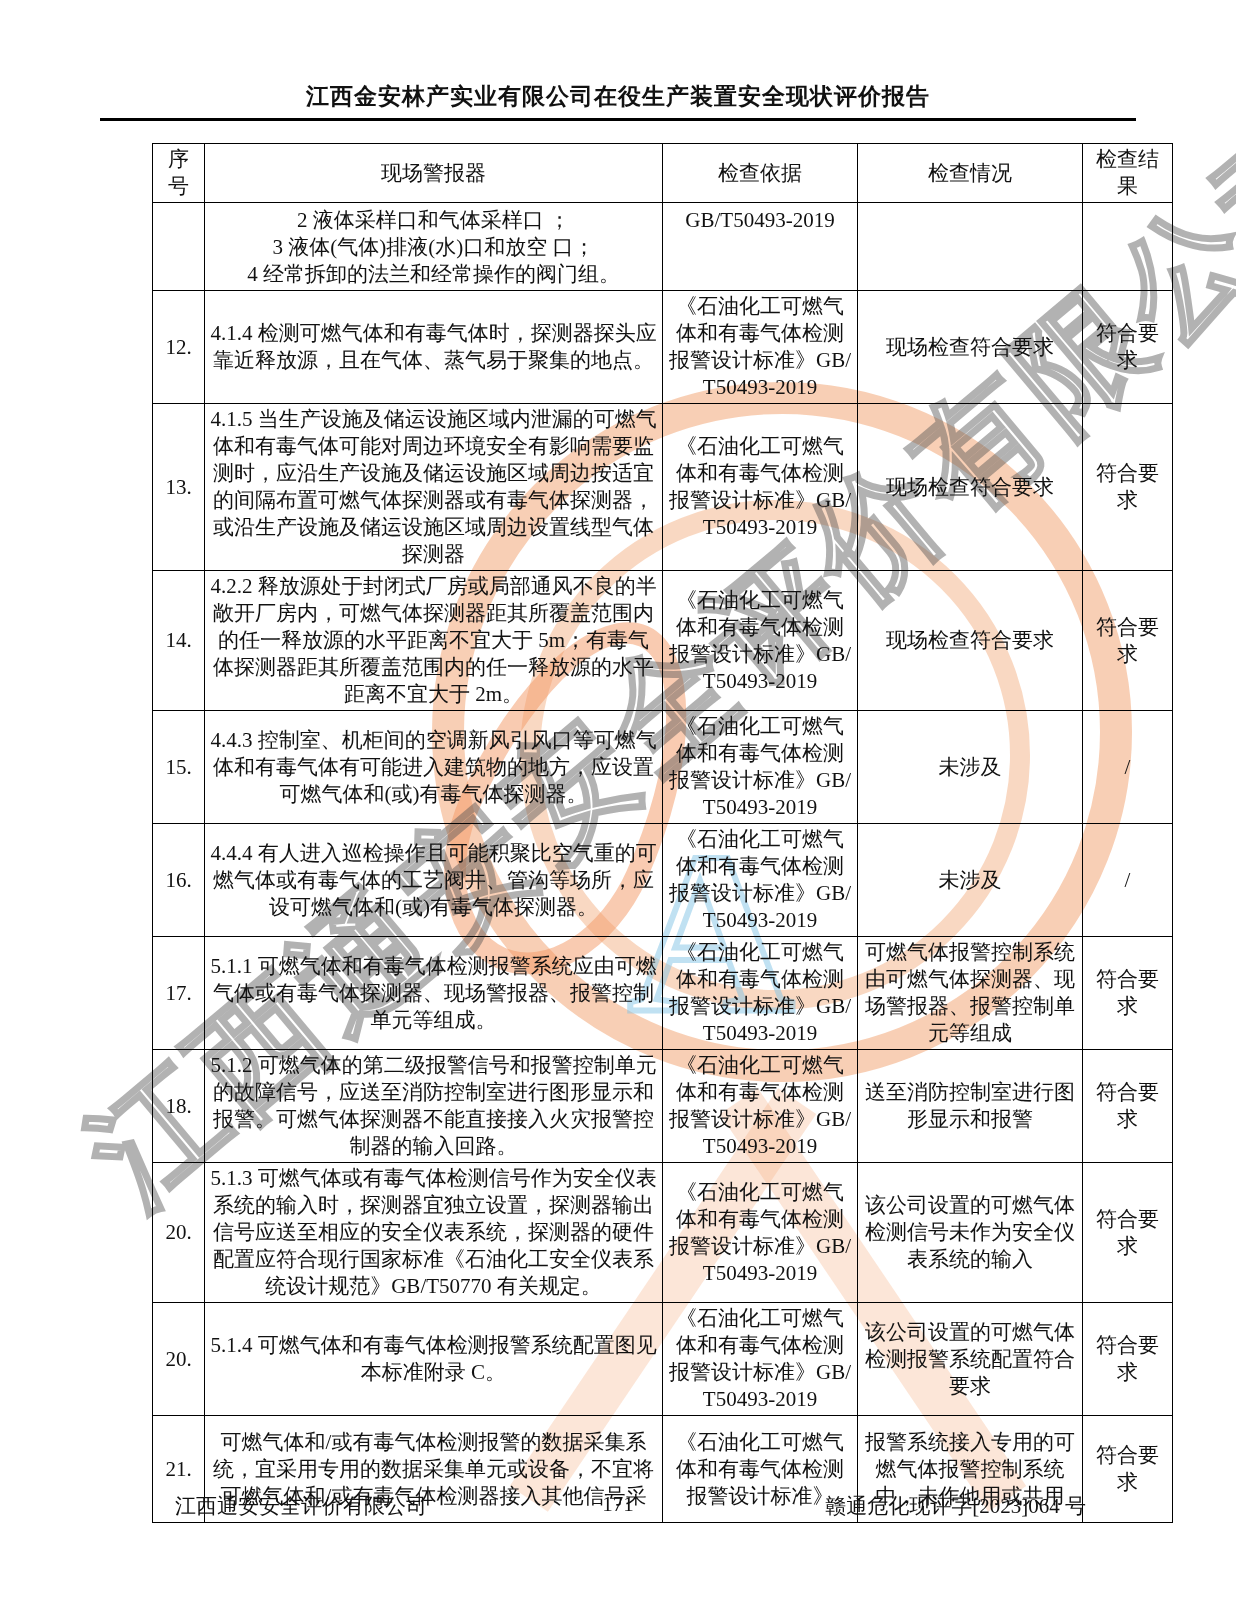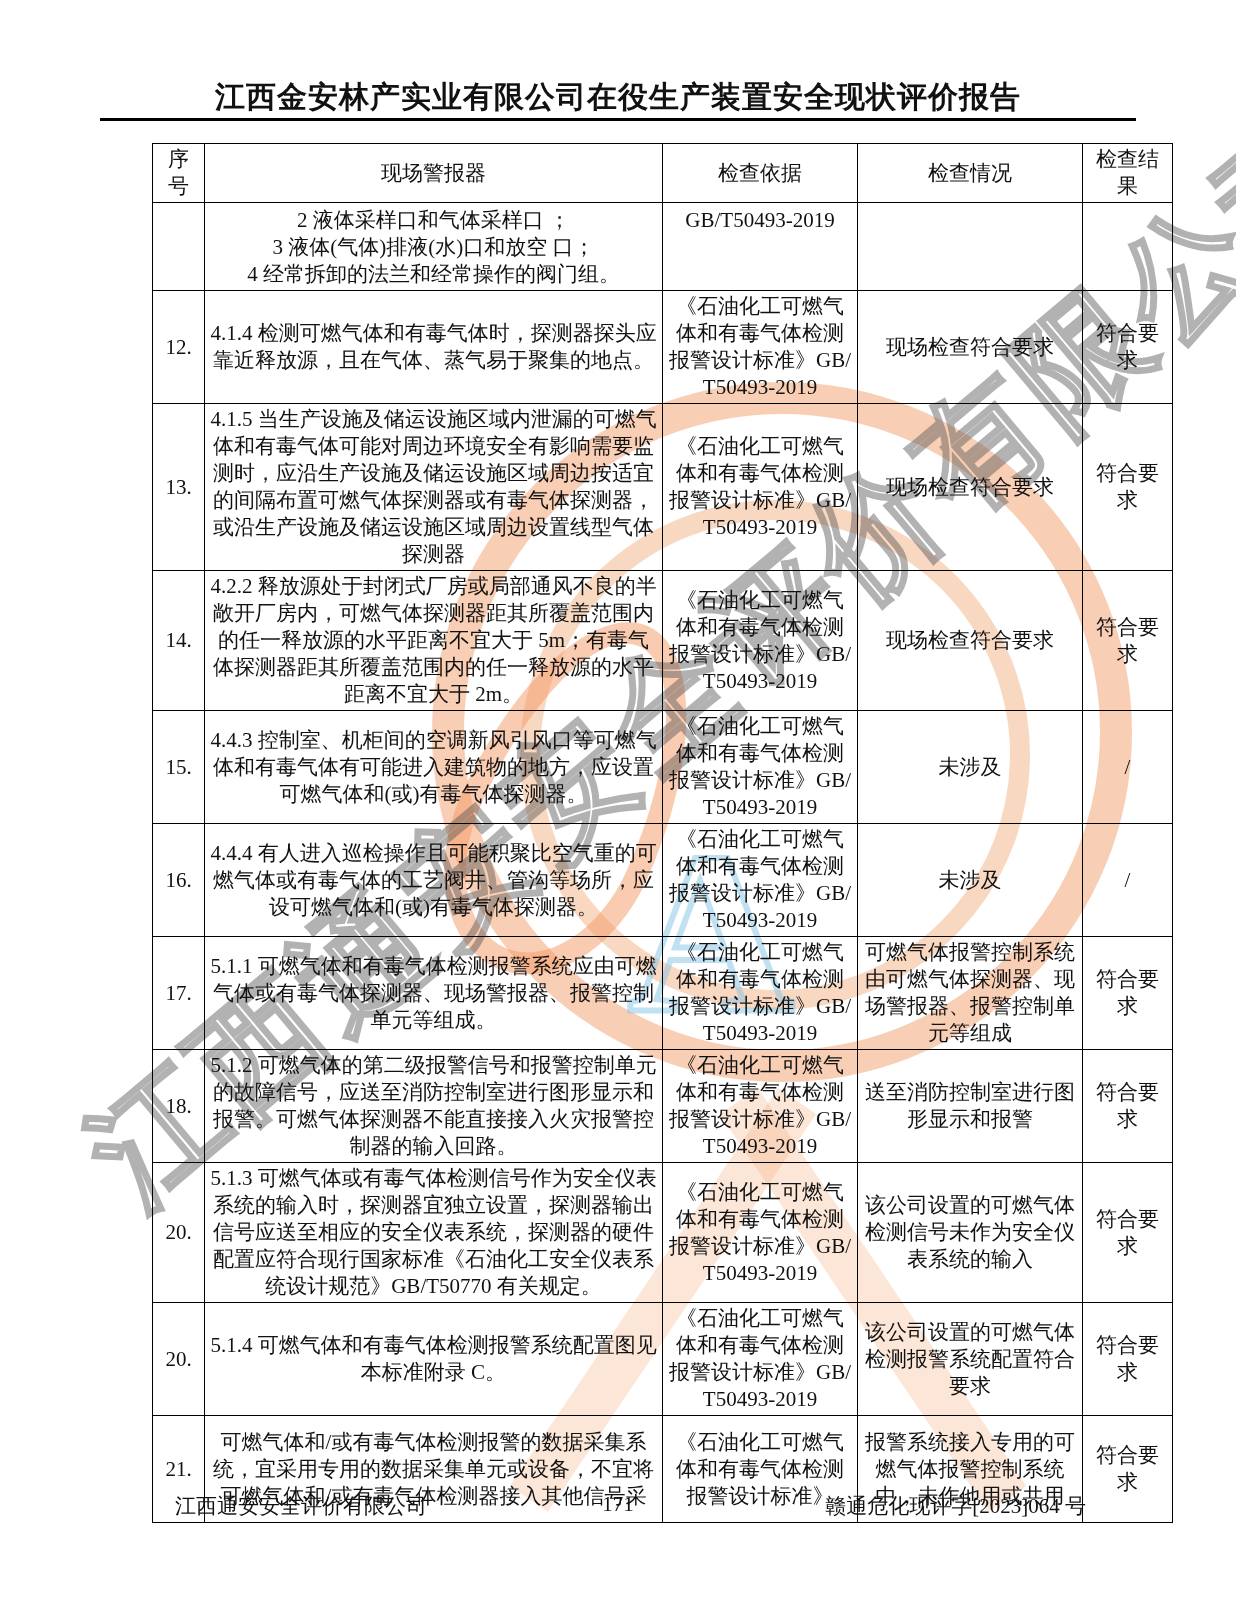--- a/index.html
+++ b/index.html
@@ -12,21 +12,21 @@
     font-family:"Liberation Serif","DejaVu Serif",serif;
     color:#111;
   }
   
   .doc-header{
     position:absolute;top:0;left:100px;width:1036px;
     text-align:center;
   }
   .doc-title{
     margin-top:84px;
-    font-size:30px;font-weight:bold;
+    font-size:23px;font-weight:bold;
     letter-spacing:1px;
     line-height:26px;
   }
   .title-rule{
     margin-top:8px;
     height:3px;background:#000;
   }
   
   table.checklist{
     position:absolute;left:130px;top:143px;

